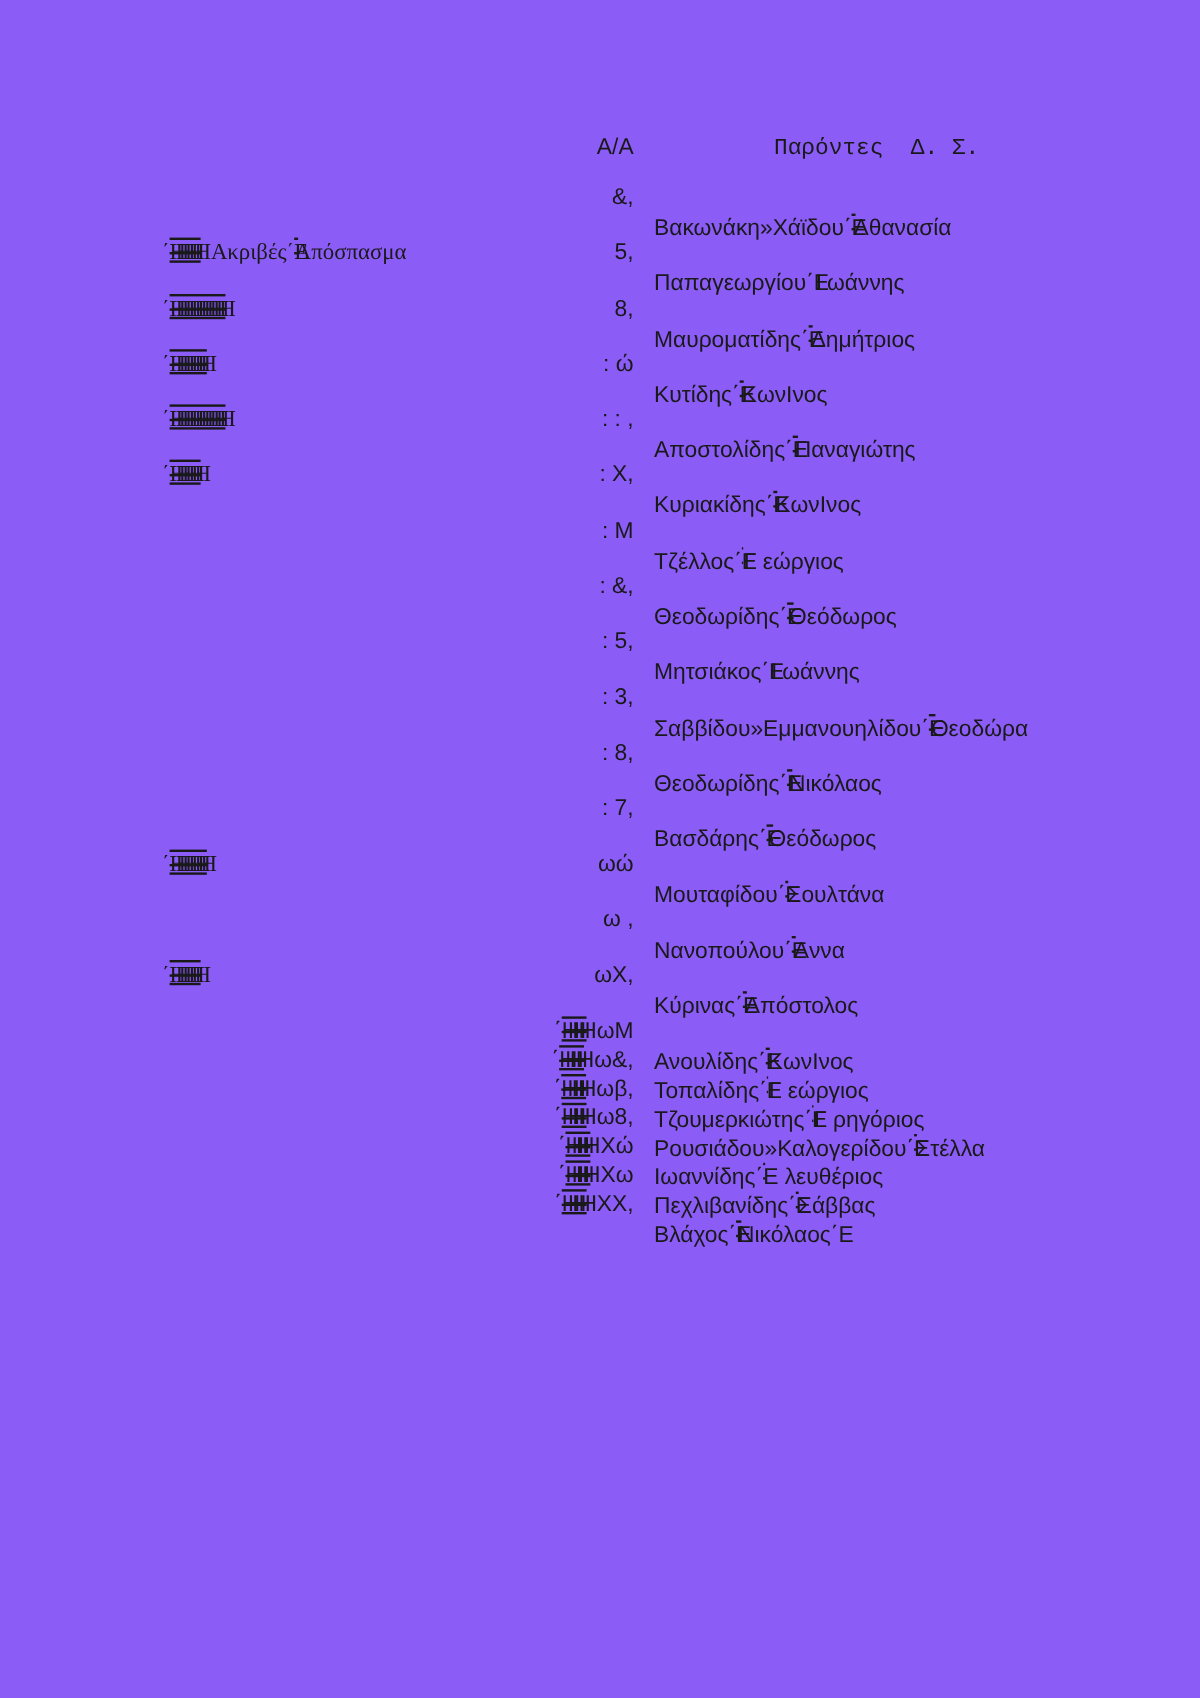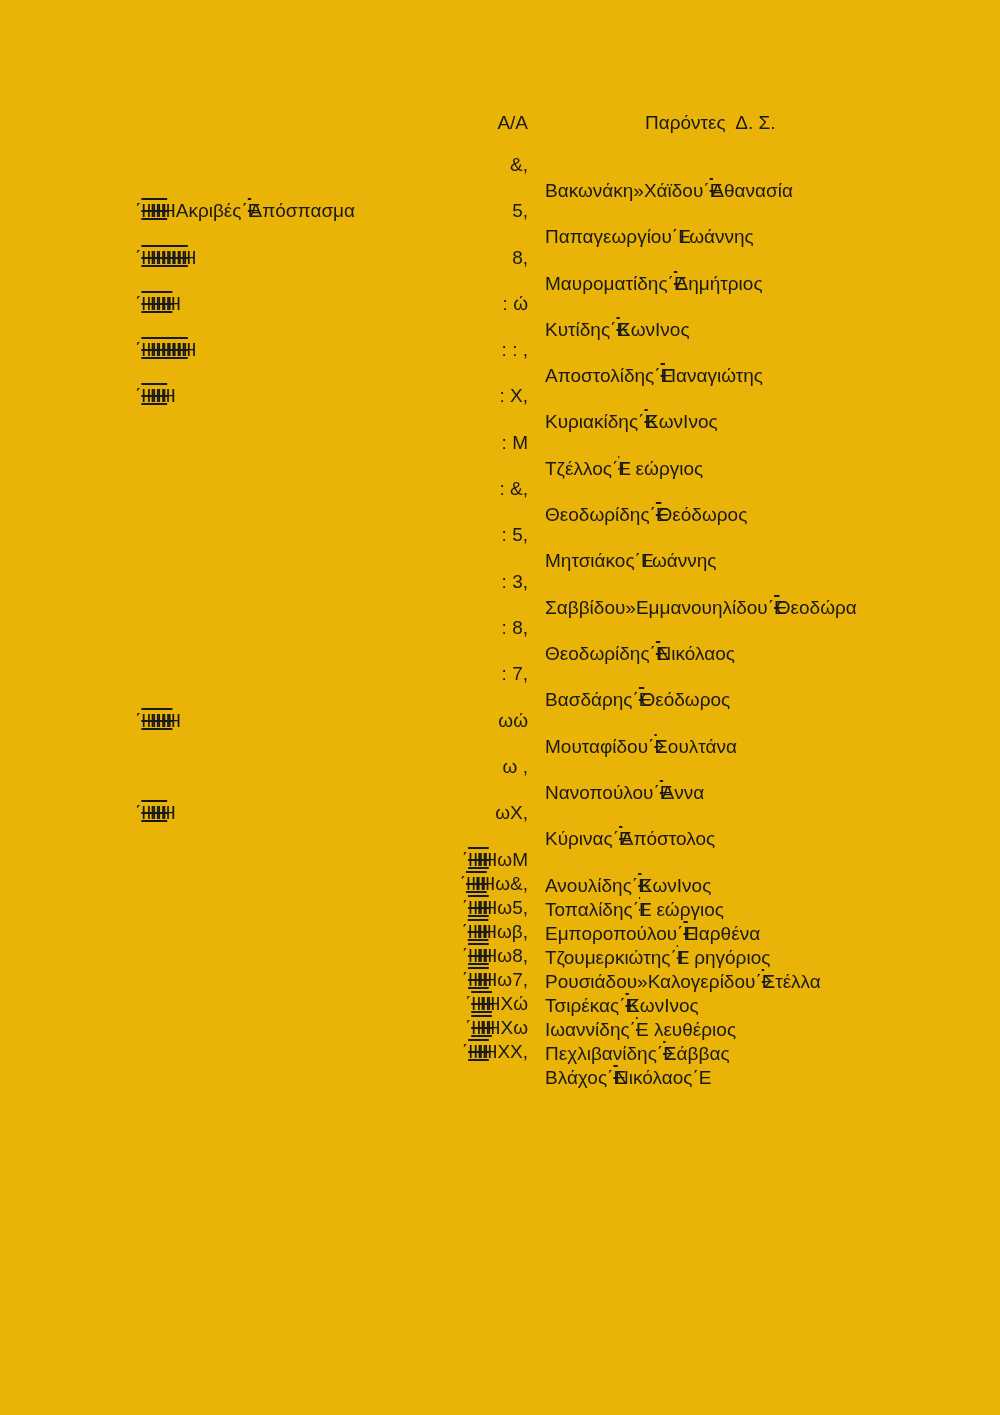--- a/index.html
+++ b/index.html
@@ -1,30 +1,30 @@
 <!DOCTYPE html>
 <html><head>
 <meta charset="utf-8">
 <style>
   html,body{margin:0;padding:0;background:#ffffff;}
   .page{
     position:relative;
     width:1000px;height:1415px;
-    background:#eab308;
+    background:#8b5cf6;
     color:#191919;
     font-family:"Liberation Sans","DejaVu Sans",sans-serif;
     font-size:19px;
     overflow:hidden;
   }
   .header-row{position:absolute;top:112px;left:0;width:1000px;height:36px;}
   .cell{position:absolute;white-space:pre;}
   .num{left:330px;width:198px;text-align:right;}
   .name{left:545px;margin-top:26px;}
-  .left{left:135px;}
-  .title{left:645px;}
+  .left{left:135px;font-family:Liberation Serif, serif;}
+  .title{left:645px;font-family:Liberation Mono, monospace;}
   .list{position:absolute;top:148px;left:0;width:1000px;}
   .row{position:relative;height:46.3px;}
   .row .cell{top:6px;}
   .row.tight{height:24px;}
   .row.tight .cell{top:1px;}
   .gap{height:6px;}
   
   .fused{
     letter-spacing:-0.58em;
     padding-right:0.58em;
@@ -123,34 +123,26 @@
     <div id="bottom-rows">
         <div class="row tight">
           <div class="cell num">΄<span class="grid">ΗΗΗΗ</span>ωΜ</div>
           <div class="cell name">Ανουλίδης΄<span class="fused">ΕΚ</span>ωνΙνος</div>
         </div>
         <div class="row tight">
           <div class="cell num">΄<span class="grid">ΗΗΗΗ</span>ω&amp;,</div>
           <div class="cell name">Τοπαλίδης΄<span class="fused">ΕΓ</span> εώργιος</div>
         </div>
         <div class="row tight">
-          <div class="cell num">΄<span class="grid">ΗΗΗΗ</span>ω5,</div>
-          <div class="cell name">Εμποροπούλου΄<span class="fused">ΕΠ</span>αρθένα</div>
-        </div>
-        <div class="row tight">
           <div class="cell num">΄<span class="grid">ΗΗΗΗ</span>ωβ,</div>
           <div class="cell name">Τζουμερκιώτης΄<span class="fused">ΕΓ</span> ρηγόριος</div>
         </div>
         <div class="row tight">
           <div class="cell num">΄<span class="grid">ΗΗΗΗ</span>ω8,</div>
           <div class="cell name">Ρουσιάδου»Καλογερίδου΄<span class="fused">ΕΣ</span>τέλλα</div>
-        </div>
-        <div class="row tight">
-          <div class="cell num">΄<span class="grid">ΗΗΗΗ</span>ω7,</div>
-          <div class="cell name">Τσιρέκας΄<span class="fused">ΕΚ</span>ωνΙνος</div>
         </div>
         <div class="row tight">
           <div class="cell num">΄<span class="grid">ΗΗΗΗ</span>Χώ</div>
           <div class="cell name">Ιωαννίδης΄<span class="fused">Ε</span> λευθέριος</div>
         </div>
         <div class="row tight">
           <div class="cell num">΄<span class="grid">ΗΗΗΗ</span>Χω</div>
           <div class="cell name">Πεχλιβανίδης΄<span class="fused">ΕΣ</span>άββας</div>
         </div>
         <div class="row tight">

